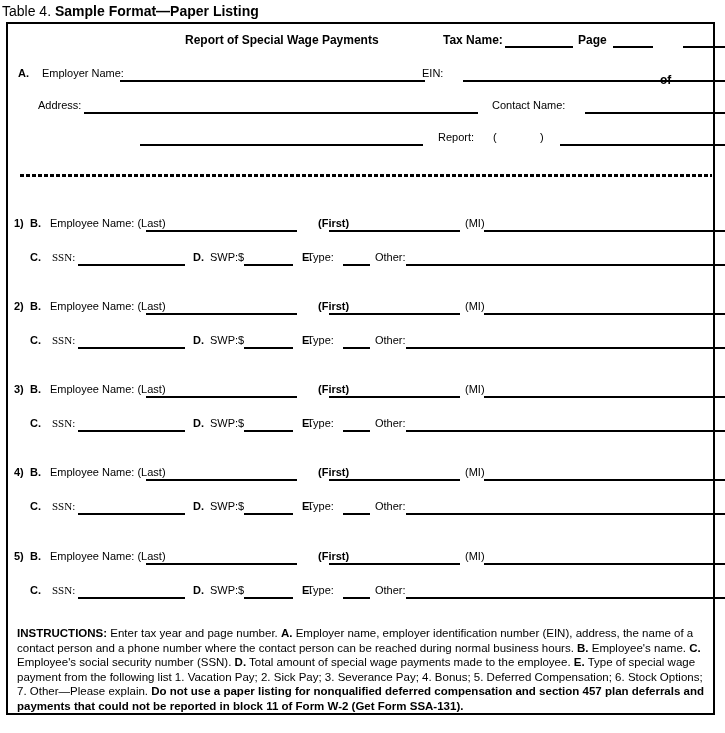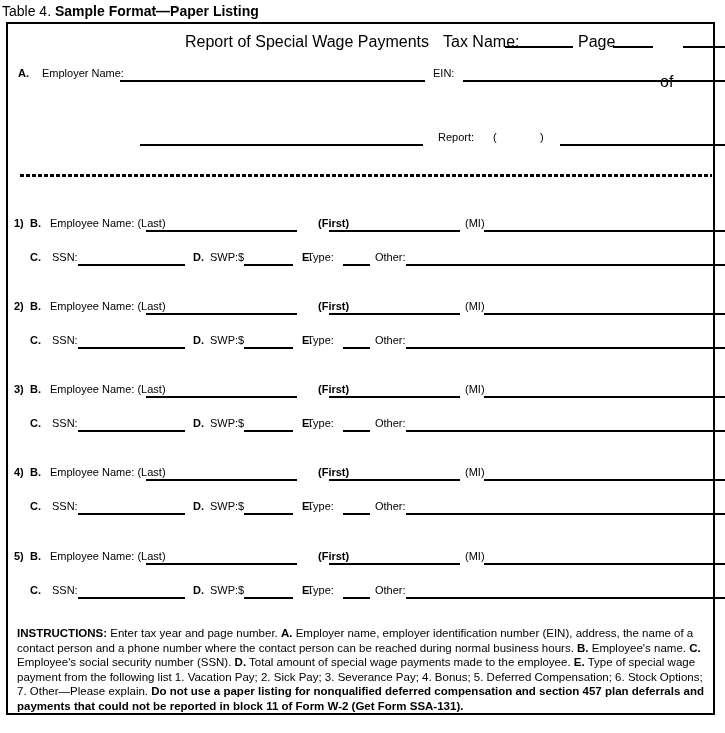--- a/index.html
+++ b/index.html
@@ -37,33 +37,33 @@
     white-space: nowrap;
   }
   .row .t { position: absolute; top: 0; }
   .row .line {
     position: absolute;
     top: 1px;
     height: 12px;
     border-bottom: 2px solid #000000;
   }
   
-  .row.hdr { font-size: 16px; font-weight: normal; }
+  .row.hdr { font-size: 12px; font-weight: bold; }
   .hTitle { left: 185px; }
   .hTax   { left: 443px; }
   .lnTax  { left: 505px; width: 68px; }
   .hPage  { left: 578px; }
   .lnPage { left: 613px; width: 40px; }
   .hOf    { left: 660px; margin-top: 40px; }
   .lnOf   { left: 683px; width: 42px; }
   
   .lblA     { left: 18px; font-weight: bold; }
   .empLbl   { left: 42px; text-align: center; }
   .lnEmp    { left: 120px; width: 305px; }
-  .einLbl   { left: 433px; }
+  .einLbl   { left: 422px; }
   .lnEin    { left: 463px; width: 262px; }
   .addrLbl  { left: 38px; }
   .lnAddr   { left: 84px;  width: 394px; }
   .contactLbl { left: 492px; }
   .lnContact  { left: 585px; width: 140px; }
   .lnAddr2  { left: 140px; width: 283px; }
   .phoneLbl { left: 438px; }
   .parenO   { left: 493px; }
   .parenC   { left: 540px; }
   .lnPhone  { left: 560px; width: 165px; }
@@ -79,21 +79,21 @@
   
   .num     { left: 14px; font-weight: bold; }
   .lblB    { left: 30px; font-weight: bold; }
   .empName { left: 50px; }
   .lnLast  { left: 146px; width: 151px; }
   .firstLbl{ left: 318px; font-weight: bold; }
   .lnFirst { left: 329px; width: 131px; }
   .miLbl   { left: 465px; }
   .lnMi    { left: 484px; width: 241px; }
   .lblC    { left: 30px; font-weight: bold; }
-  .ssnLbl  { left: 52px; }
+  .ssnLbl  { left: 52px; font-family: Liberation Serif, serif; }
   .lnSsn   { left: 78px; width: 107px; }
   .lblD    { left: 193px; font-weight: bold; }
   .swpLbl  { left: 210px; }
   .lnSwp   { left: 244px; width: 49px; }
   .lblE    { left: 302px; font-weight: bold; }
   .typeLbl { left: 307px; }
   .lnType  { left: 343px; width: 27px; }
   .otherLbl{ left: 375px; }
   .lnOther { left: 406px; width: 319px; }
   
@@ -128,20 +128,26 @@
   </div>
 
   <div class="row" style="top:67px">
     <span class="t lblA">A.</span>
     <span class="t empLbl">Employer Name:</span>
     <span class="line lnEmp"></span>
     <span class="t einLbl">EIN:</span>
     <span class="line lnEin"></span>
   </div>
 
+  <div class="row" style="top:99px">
+    <span class="t addrLbl">Address:</span>
+    <span class="line lnAddr"></span>
+    <span class="t contactLbl">Contact Name:</span>
+    <span class="line lnContact"></span>
+  </div>
 
   <div class="row" style="top:131px">
     <span class="line lnAddr2"></span>
     <span class="t phoneLbl">Report:</span>
     <span class="t parenO">(</span>
     <span class="t parenC">)</span>
     <span class="line lnPhone"></span>
   </div>
 
   <div class="dashed"></div>

